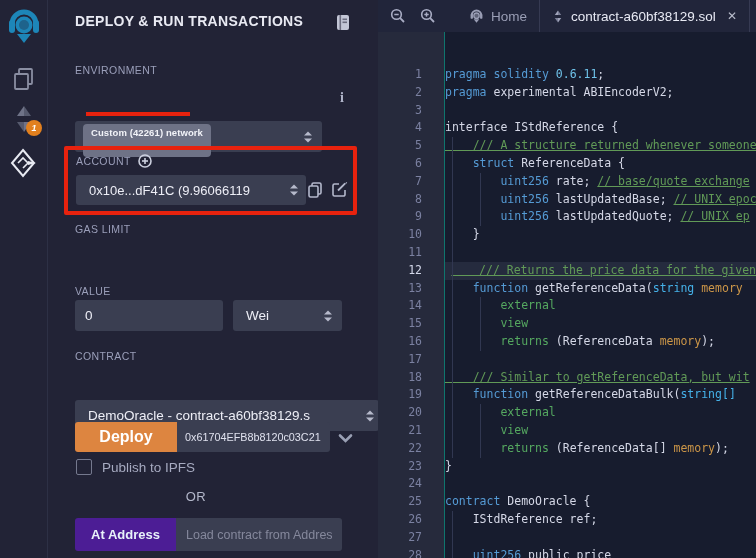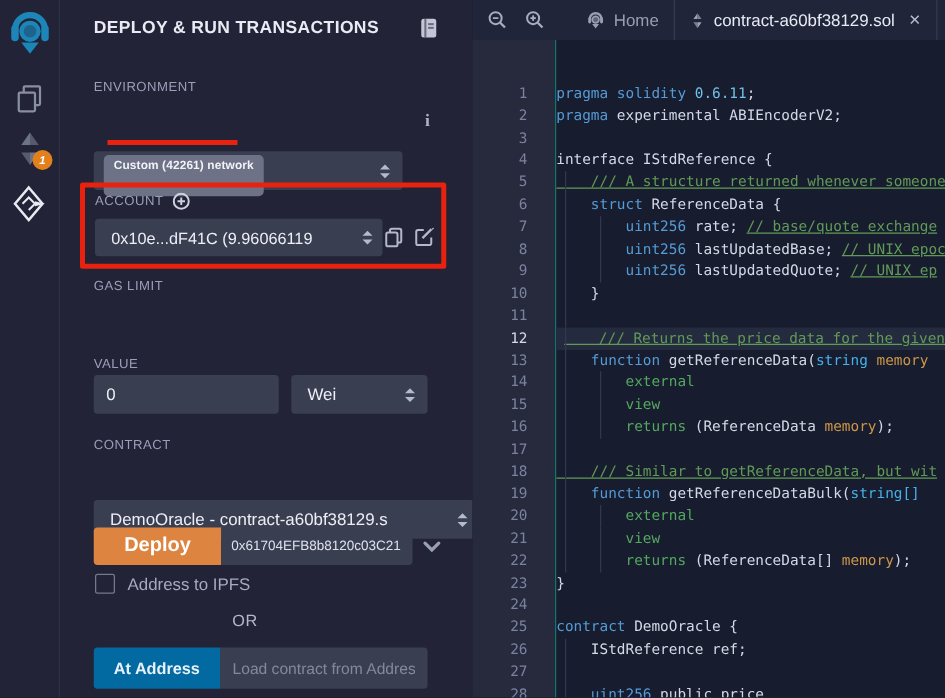--- a/index.html
+++ b/index.html
@@ -49,21 +49,21 @@
   .deploy-arg { position:absolute; left:129px; top:422px; width:153px; height:30px; background:#3a3e51;
                 border:none; border-radius:0 3px 3px 0; color:#dfe1ee; font-size:10.8px; padding:0 8px;
                 font-family:"Liberation Sans",sans-serif; }
   .expand-chevron { position:absolute; left:290px; top:430px; cursor:pointer; }
 
   .cbx { position:absolute; left:28px; top:459px; width:16px; height:16px; border:1px solid #75798e;
          border-radius:2px; background:transparent; cursor:pointer; }
   .cbx-label { position:absolute; left:54px; top:460px; font-size:13.5px; color:#a6aac0; }
   .or-label { position:absolute; left:0; top:489px; width:296px; text-align:center; font-size:13px;
               color:#b4b8cb; letter-spacing:.4px; }
-  .ataddr-btn { position:absolute; left:27px; top:518px; width:101px; height:33px; background:#0369a1;
+  .ataddr-btn { position:absolute; left:27px; top:518px; width:101px; height:33px; background:#4c1d95;
                 border:none; border-radius:3px 0 0 3px; color:#e8f2fa; font-weight:700; font-size:13px;
                 cursor:pointer; font-family:"Liberation Sans",sans-serif; }
   .ataddr-inp { position:absolute; left:128px; top:518px; width:166px; height:33px; background:#3a3e51;
                 border:none; border-radius:0 3px 3px 0; color:#dfe1ee; font-size:12.5px; padding:0 10px;
                 font-family:"Liberation Sans",sans-serif; }
   .ataddr-inp::placeholder { color:#85889c; }
 
   
   .editor { position:absolute; left:378px; top:0; width:378px; height:558px; background:#171c2e; }
   .tabbar { position:absolute; left:0; top:0; width:378px; height:32px; background:#21253a;
@@ -210,21 +210,21 @@
 
     <button class="deploy-btn">Deploy</button>
     <input class="deploy-arg" value="0x61704EFB8b8120c03C21" style="">
     <span class="expand-chevron">
       <svg width="15" height="11" viewBox="0 0 15 11">
         <polyline points="2,2.5 7.5,8 13,2.5" fill="none" stroke="#9aa0b4" stroke-width="2.6" stroke-linecap="round"></polyline>
       </svg>
     </span>
 
     <div class="cbx"></div>
-    <div class="cbx-label">Address to IPFS</div>
+    <div class="cbx-label">Publish to IPFS</div>
     <div class="or-label">OR</div>
 
     <button class="ataddr-btn">At Address</button>
     <input class="ataddr-inp" placeholder="Load contract from Address" style="">
   </div>
 
   <div class="editor">
     <div class="tabbar">
       <span class="ticon" style="margin-left:5px;">
         <svg width="16" height="16" viewBox="0 0 16 16">

